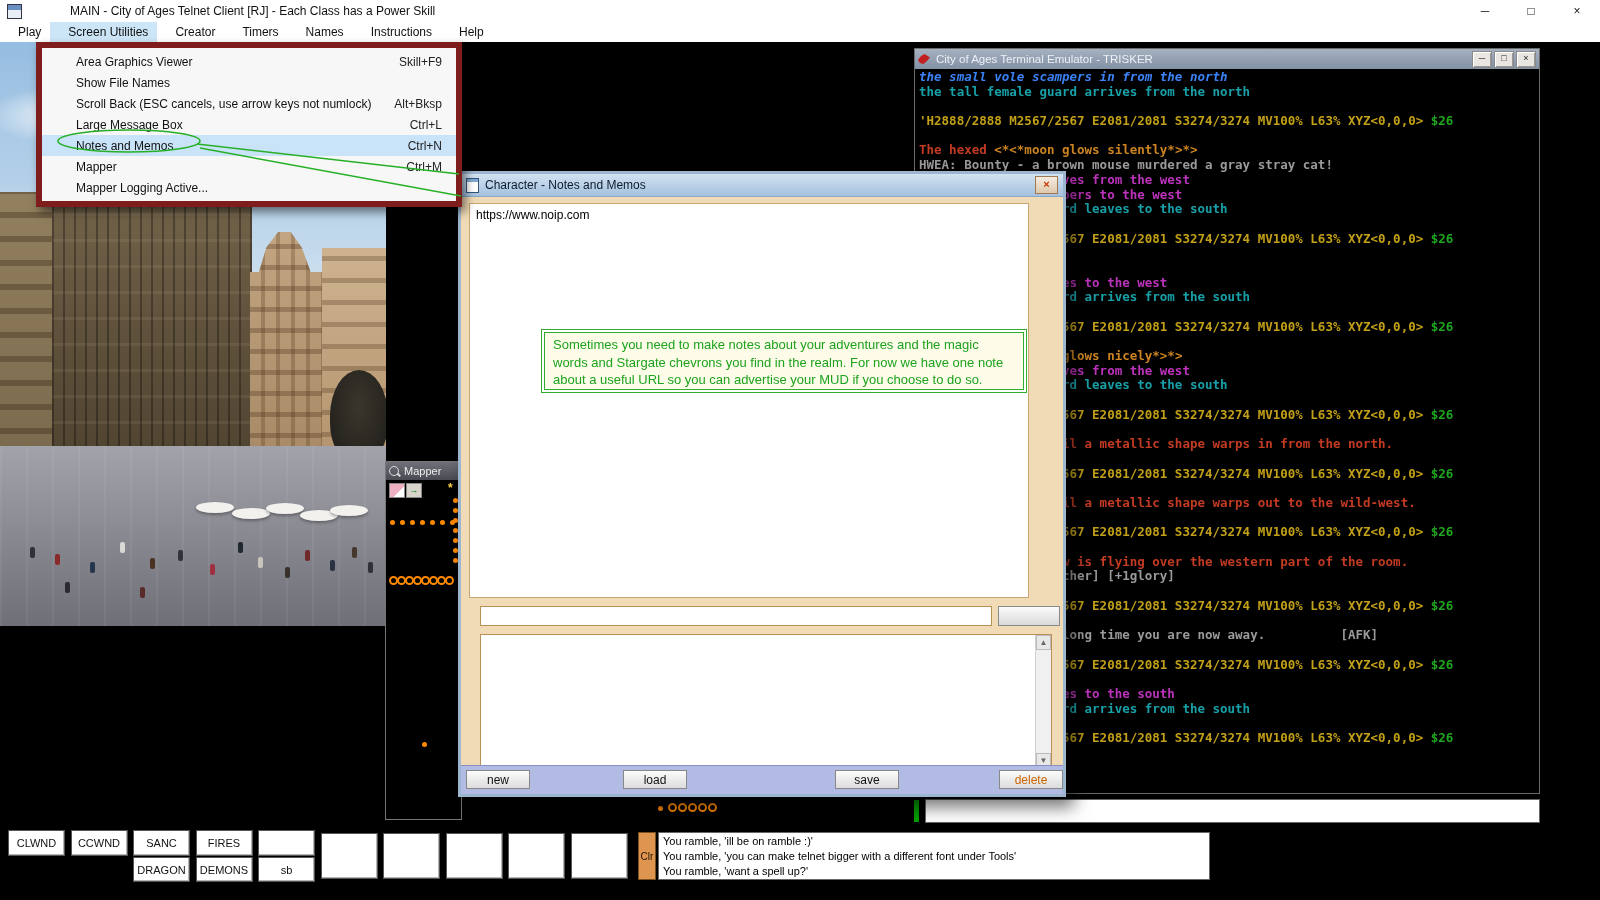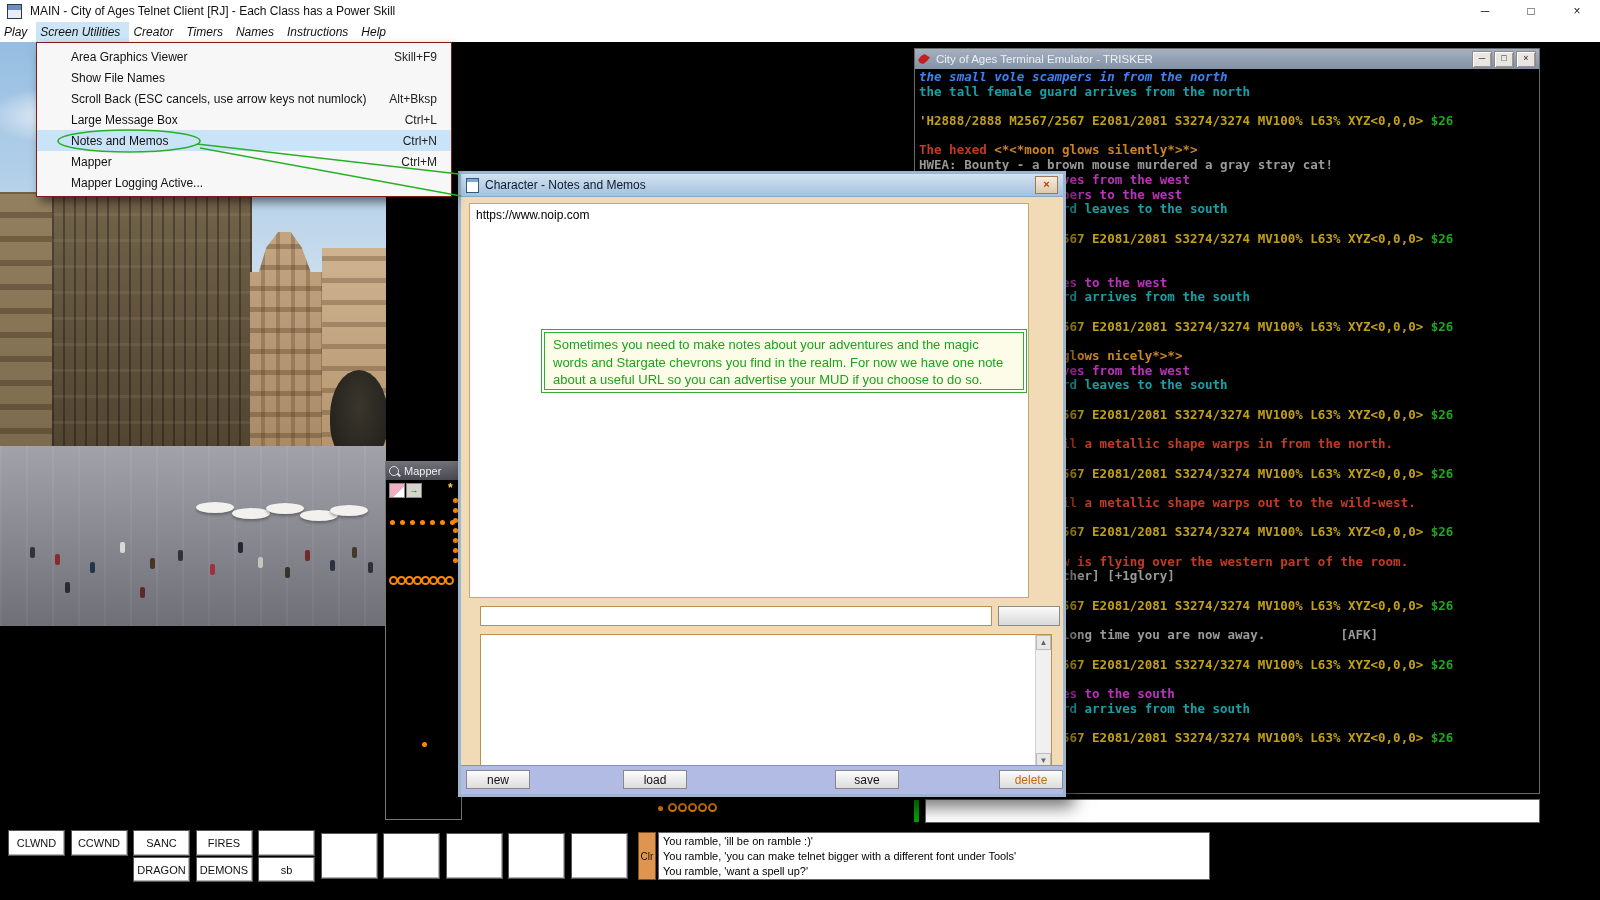--- a/index.html
+++ b/index.html
@@ -1,30 +1,30 @@
 <!DOCTYPE html>
 <html><head>
 <meta charset="utf-8">
 <style>
   html,body{margin:0;padding:0;background:#222;}
   #screen{position:relative;width:1600px;height:900px;background:#000;overflow:hidden;
           font-family:"Liberation Sans",sans-serif;-webkit-font-smoothing:antialiased;}
   
   .main-titlebar{position:absolute;left:0;top:0;width:1600px;height:22px;background:#ffffff;
-                 display:flex;align-items:center;z-index:35;}
+                 display:flex;align-items:center;z-index:35;gap:40px;}
   .app-icon{width:13px;height:13px;margin-left:7px;border:1px solid #334;background:linear-gradient(#6a8fc0 0 5px,#e8eef6 5px);}
   .main-title{font-size:12px;color:#111;margin-left:8px;white-space:nowrap;}
   .win-controls{margin-left:auto;display:flex;height:22px;}
   .wc{width:46px;height:22px;line-height:22px;text-align:center;font-size:12px;color:#222;}
   .menubar{position:absolute;left:0;top:22px;width:1600px;height:20px;background:#ffffff;
            display:flex;align-items:stretch;font-size:12px;color:#111;z-index:35;}
-  .menu-item{padding:3px 9px 0 4px;font-style:italic;}
+  .menu-item{padding:3px 9px 0 18px;}
   .menu-item.active{background:#cde6f7;}
   
-  .dropdown{position:absolute;left:36px;top:42px;width:414px;background:#f7f7f7;border:1px solid #7f1d1d;
+  .dropdown{position:absolute;left:36px;top:42px;width:414px;background:#f7f7f7;border:6px solid #7f1d1d;
             box-shadow:4px 5px 9px rgba(0,0,0,.5);z-index:40;padding:3px 0;}
   .dd-item{height:21px;display:flex;align-items:center;font-size:12px;color:#111;
            padding-left:34px;padding-right:14px;white-space:nowrap;}
   .dd-item.hl{background:#c9e3f8;}
   .dd-label{flex:1;}
   .dd-key{color:#222;margin-left:18px;}
   
   .photo{position:absolute;left:0;top:42px;width:386px;height:584px;overflow:hidden;z-index:1;
          background:linear-gradient(180deg,#9fc3e4 0%,#c2daee 30%,#dde9f2 40%,#b9bec2 60%,#8f8f97 100%);}
   .ph-sky{position:absolute;left:0;top:0;width:100%;height:230px;background:

